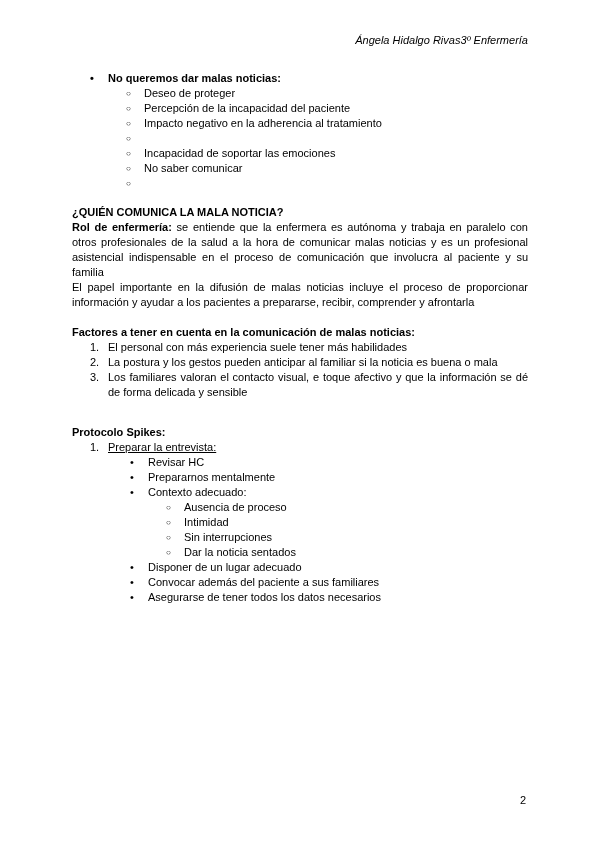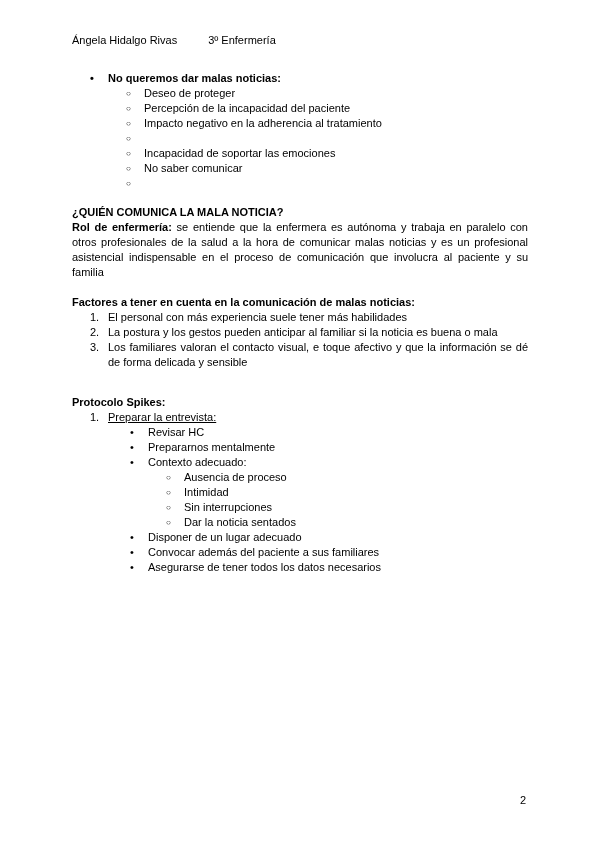--- a/index.html
+++ b/index.html
@@ -11,22 +11,22 @@
     color: #000000;
     font-family: "Liberation Sans", sans-serif;
     font-size: 11px;
     line-height: 15px;
     overflow: hidden;
     box-sizing: border-box;
     padding: 33px 72px 0 72px;
   }
   .header {
     display: flex;
-    justify-content: flex-start;
-    gap: 31px;
+    justify-content: flex-end;
+    font-style: italic;
   }
   .bold { font-weight: bold; }
   .underline { text-decoration: underline; }
   .just { text-align: justify; }
   p.para { margin: 0; }
 
   .li { display: flex; }
   .li .marker { flex: 0 0 18px; width: 18px; }
   .li .li-text { flex: 1; }
   .l1  { padding-left: 18px; }   
@@ -87,20 +87,21 @@
     </div>
     <div class="li l2">
       <span class="marker circle">○</span>
     </div>
   </div>
 
   <div class="who-heading bold">¿QUIÉN COMUNICA LA MALA NOTICIA?</div>
 
   <p class="para just"><b>Rol de enfermería:</b><span> se entiende que la enfermera es autónoma y trabaja en paralelo con otros profesionales de la salud a la hora de comunicar malas noticias y es un profesional asistencial indispensable en el proceso de comunicación que involucra al paciente y su familia</span></p>
 
+  <p class="para just papel-para">El papel importante en la difusión de malas noticias incluye el proceso de proporcionar información y ayudar a los pacientes a prepararse, recibir, comprender y afrontarla</p>
 
   <div class="factors-heading bold">Factores a tener en cuenta en la comunicación de malas noticias:</div>
 
   <div>
     <div class="li l1">
       <span class="marker">1.</span>
       <span class="li-text just">El personal con más experiencia suele tener más habilidades</span>
     </div>
     <div class="li l1">
       <span class="marker">2.</span>

